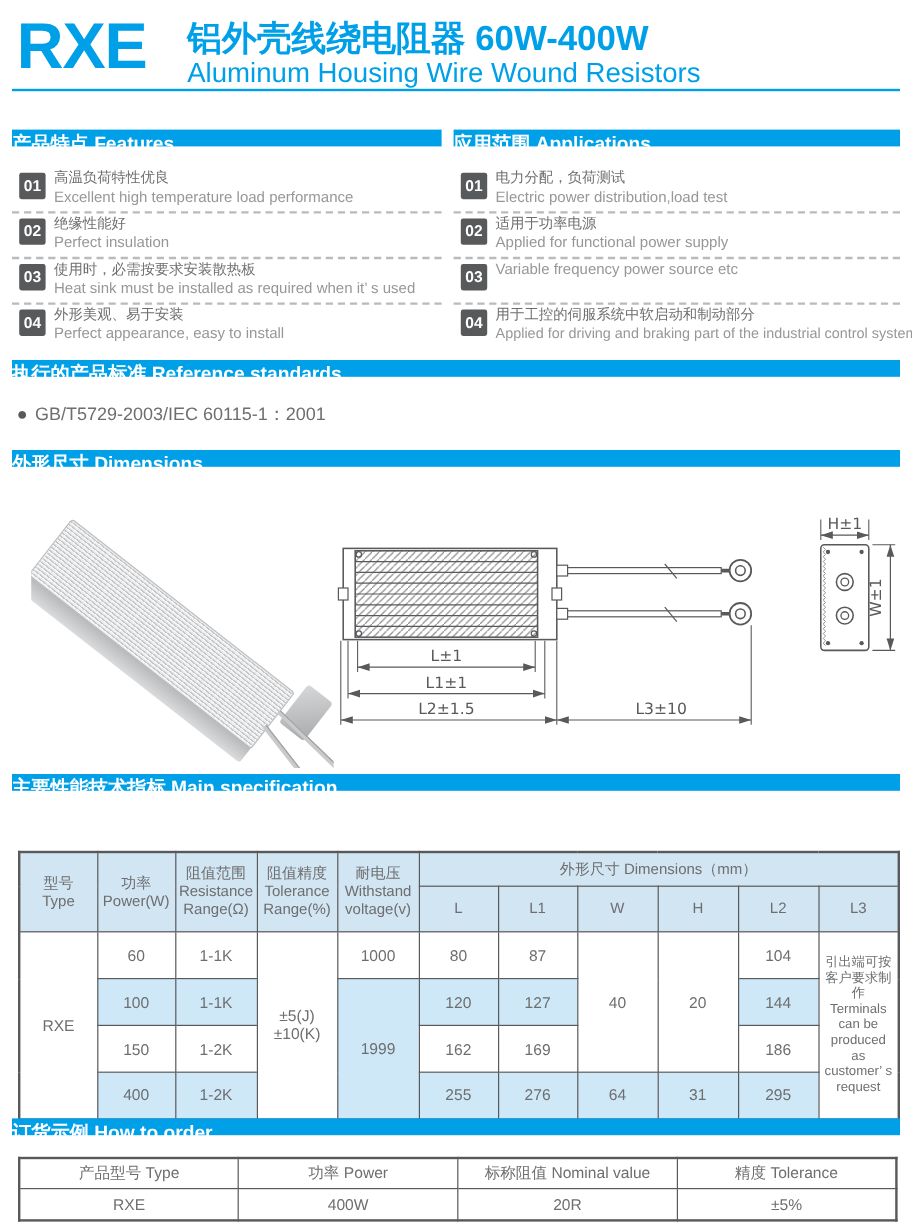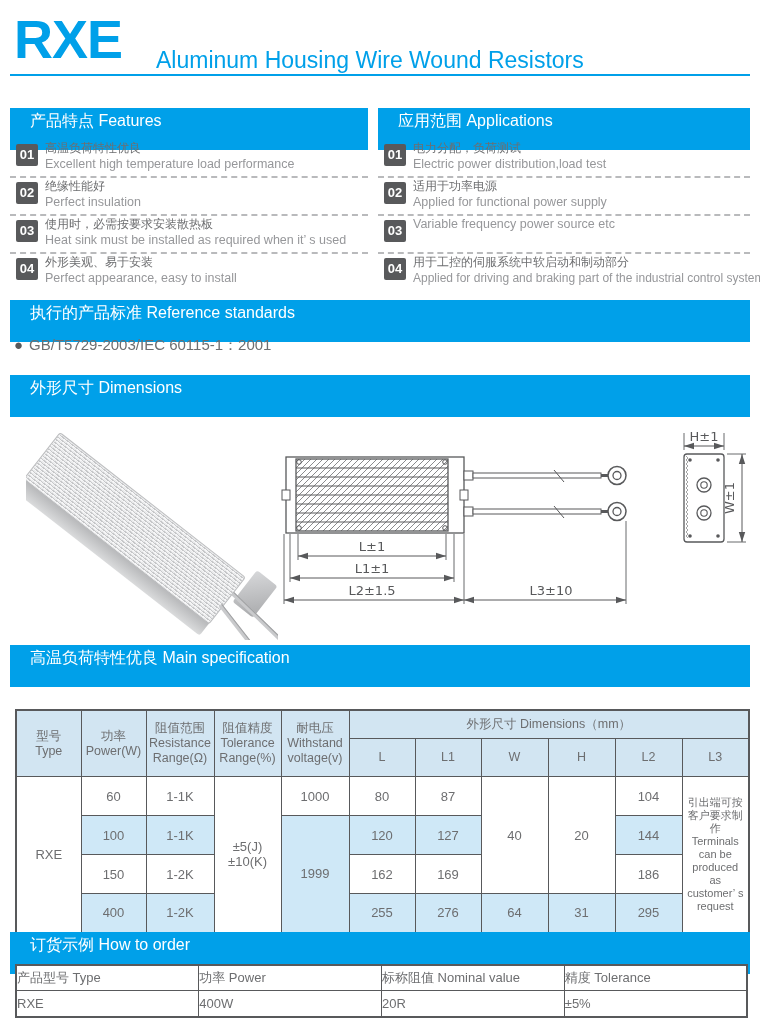--- a/index.html
+++ b/index.html
@@ -7,22 +7,22 @@
         font-family:"Liberation Sans","DejaVu Sans",sans-serif;}
   .abs{position:absolute;}
 
   
   .logo{left:14px;top:8px;font-size:54px;font-weight:bold;color:#00a0e9;letter-spacing:-1px;}
   .title-cn{left:156px;top:13px;font-size:29px;font-weight:bold;color:#00a0e9;}
   .title-en{left:156px;top:47px;font-size:23px;color:#00a0e9;}
   .top-rule{left:10px;top:74px;width:740px;height:2px;background:#00a0e9;}
 
   
-  .bar{position:absolute;height:42px;background:#00a0e9;color:#fff;font-size:16px;
-       font-weight:normal;line-height:26px;padding-left:20px;box-sizing:border-box;}
+  .bar{position:absolute;height:14px;background:#00a0e9;color:#fff;font-size:16px;
+       font-weight:bold;line-height:26px;padding-left:0;box-sizing:border-box;}
 
   
   .list{position:absolute;}
   .item{position:relative;height:38px;padding-left:35px;box-sizing:border-box;}
   .item.dash{border-bottom:2px dashed #b9babc;}
   .badge{position:absolute;left:6px;top:4px;width:22px;height:22px;background:#58595b;
          color:#fff;font-size:13px;font-weight:bold;text-align:center;line-height:22px;border-radius:2px;}
   .cn{font-size:12px;color:#6d6e70;line-height:15px;padding-top:1px;white-space:nowrap;}
   .en{font-size:12.5px;color:#96979a;line-height:17px;white-space:nowrap;}
 
@@ -58,31 +58,32 @@
   .spec td{font-size:13px;background:#fff;}
   .spec .hrow1 th{height:27px;}
   .spec .hrow2 th{height:37px;}
   .spec tbody tr{height:39px;}
   .spec td.bg{background:#cfe8f7;}
   .spec td.note{font-size:11px;line-height:13px;padding:16px 3px;}
 
   
   .order{position:absolute;left:15px;top:964px;width:733px;border-collapse:collapse;table-layout:fixed;
          border:2px solid #58595b;}
-  .order th,.order td{border:1px solid #58595b;text-align:left;vertical-align:middle;
+  .order th,.order td{border:1px solid #58595b;text-align:center;vertical-align:middle;
          color:#6d6e70;background:#fff;padding:0;margin-left:22px;}
   .order th{font-weight:normal;font-size:13px;height:24px;}
   .order td{font-size:13px;height:25px;}
 </style>
 </head>
 <body>
 
 <div id="page">
 
   <div class="abs logo">RXE</div>
+  <div class="abs title-cn">铝外壳线绕电阻器 60W-400W</div>
   <div class="abs title-en">Aluminum Housing Wire Wound Resistors</div>
   <div class="abs top-rule"></div>
 
   <div class="bar" style="left:10px;top:108px;width:358px">产品特点 Features</div>
   <div class="bar" style="left:378px;top:108px;width:372px">应用范围 Applications</div>
 
   <div class="list" style="left:10px;top:140px;width:358px">
     <div class="item dash">
       <span class="badge">01</span>
       <div class="cn">高温负荷特性优良</div>
@@ -228,21 +229,21 @@
     <circle cx="32" cy="57" r="3.2" fill="none" stroke="#58595b" stroke-width="1.1"></circle>
     <circle cx="32" cy="85" r="7" fill="none" stroke="#58595b" stroke-width="1.3"></circle>
     <circle cx="32" cy="85" r="3.2" fill="none" stroke="#58595b" stroke-width="1.1"></circle>
 
     <line x1="55" y1="26" x2="74" y2="26" stroke="#58595b" stroke-width="0.9"></line>
     <line x1="55" y1="114" x2="74" y2="114" stroke="#58595b" stroke-width="0.9"></line>
     <line x1="70" y1="26" x2="70" y2="114" stroke="#58595b" marker-start="url(#ae2)" marker-end="url(#ae2)"></line>
     <text x="62" y="70" text-anchor="middle" font-size="12" transform="rotate(-90 62 70)">W±1</text>
   </svg>
 
-  <div class="bar" style="left:10px;top:645px;width:740px">高温负荷特性优良  Main specification</div>
+  <div class="bar" style="left:10px;top:645px;width:740px">主要性能技术指标  Main specification</div>
 
   <table class="spec">
     <colgroup>
       <col style="width:65px">
         <col style="width:65px">
         <col style="width:68px">
         <col style="width:67px">
       <col style="width:68px">
         <col style="width:66px">
         <col style="width:66px">

